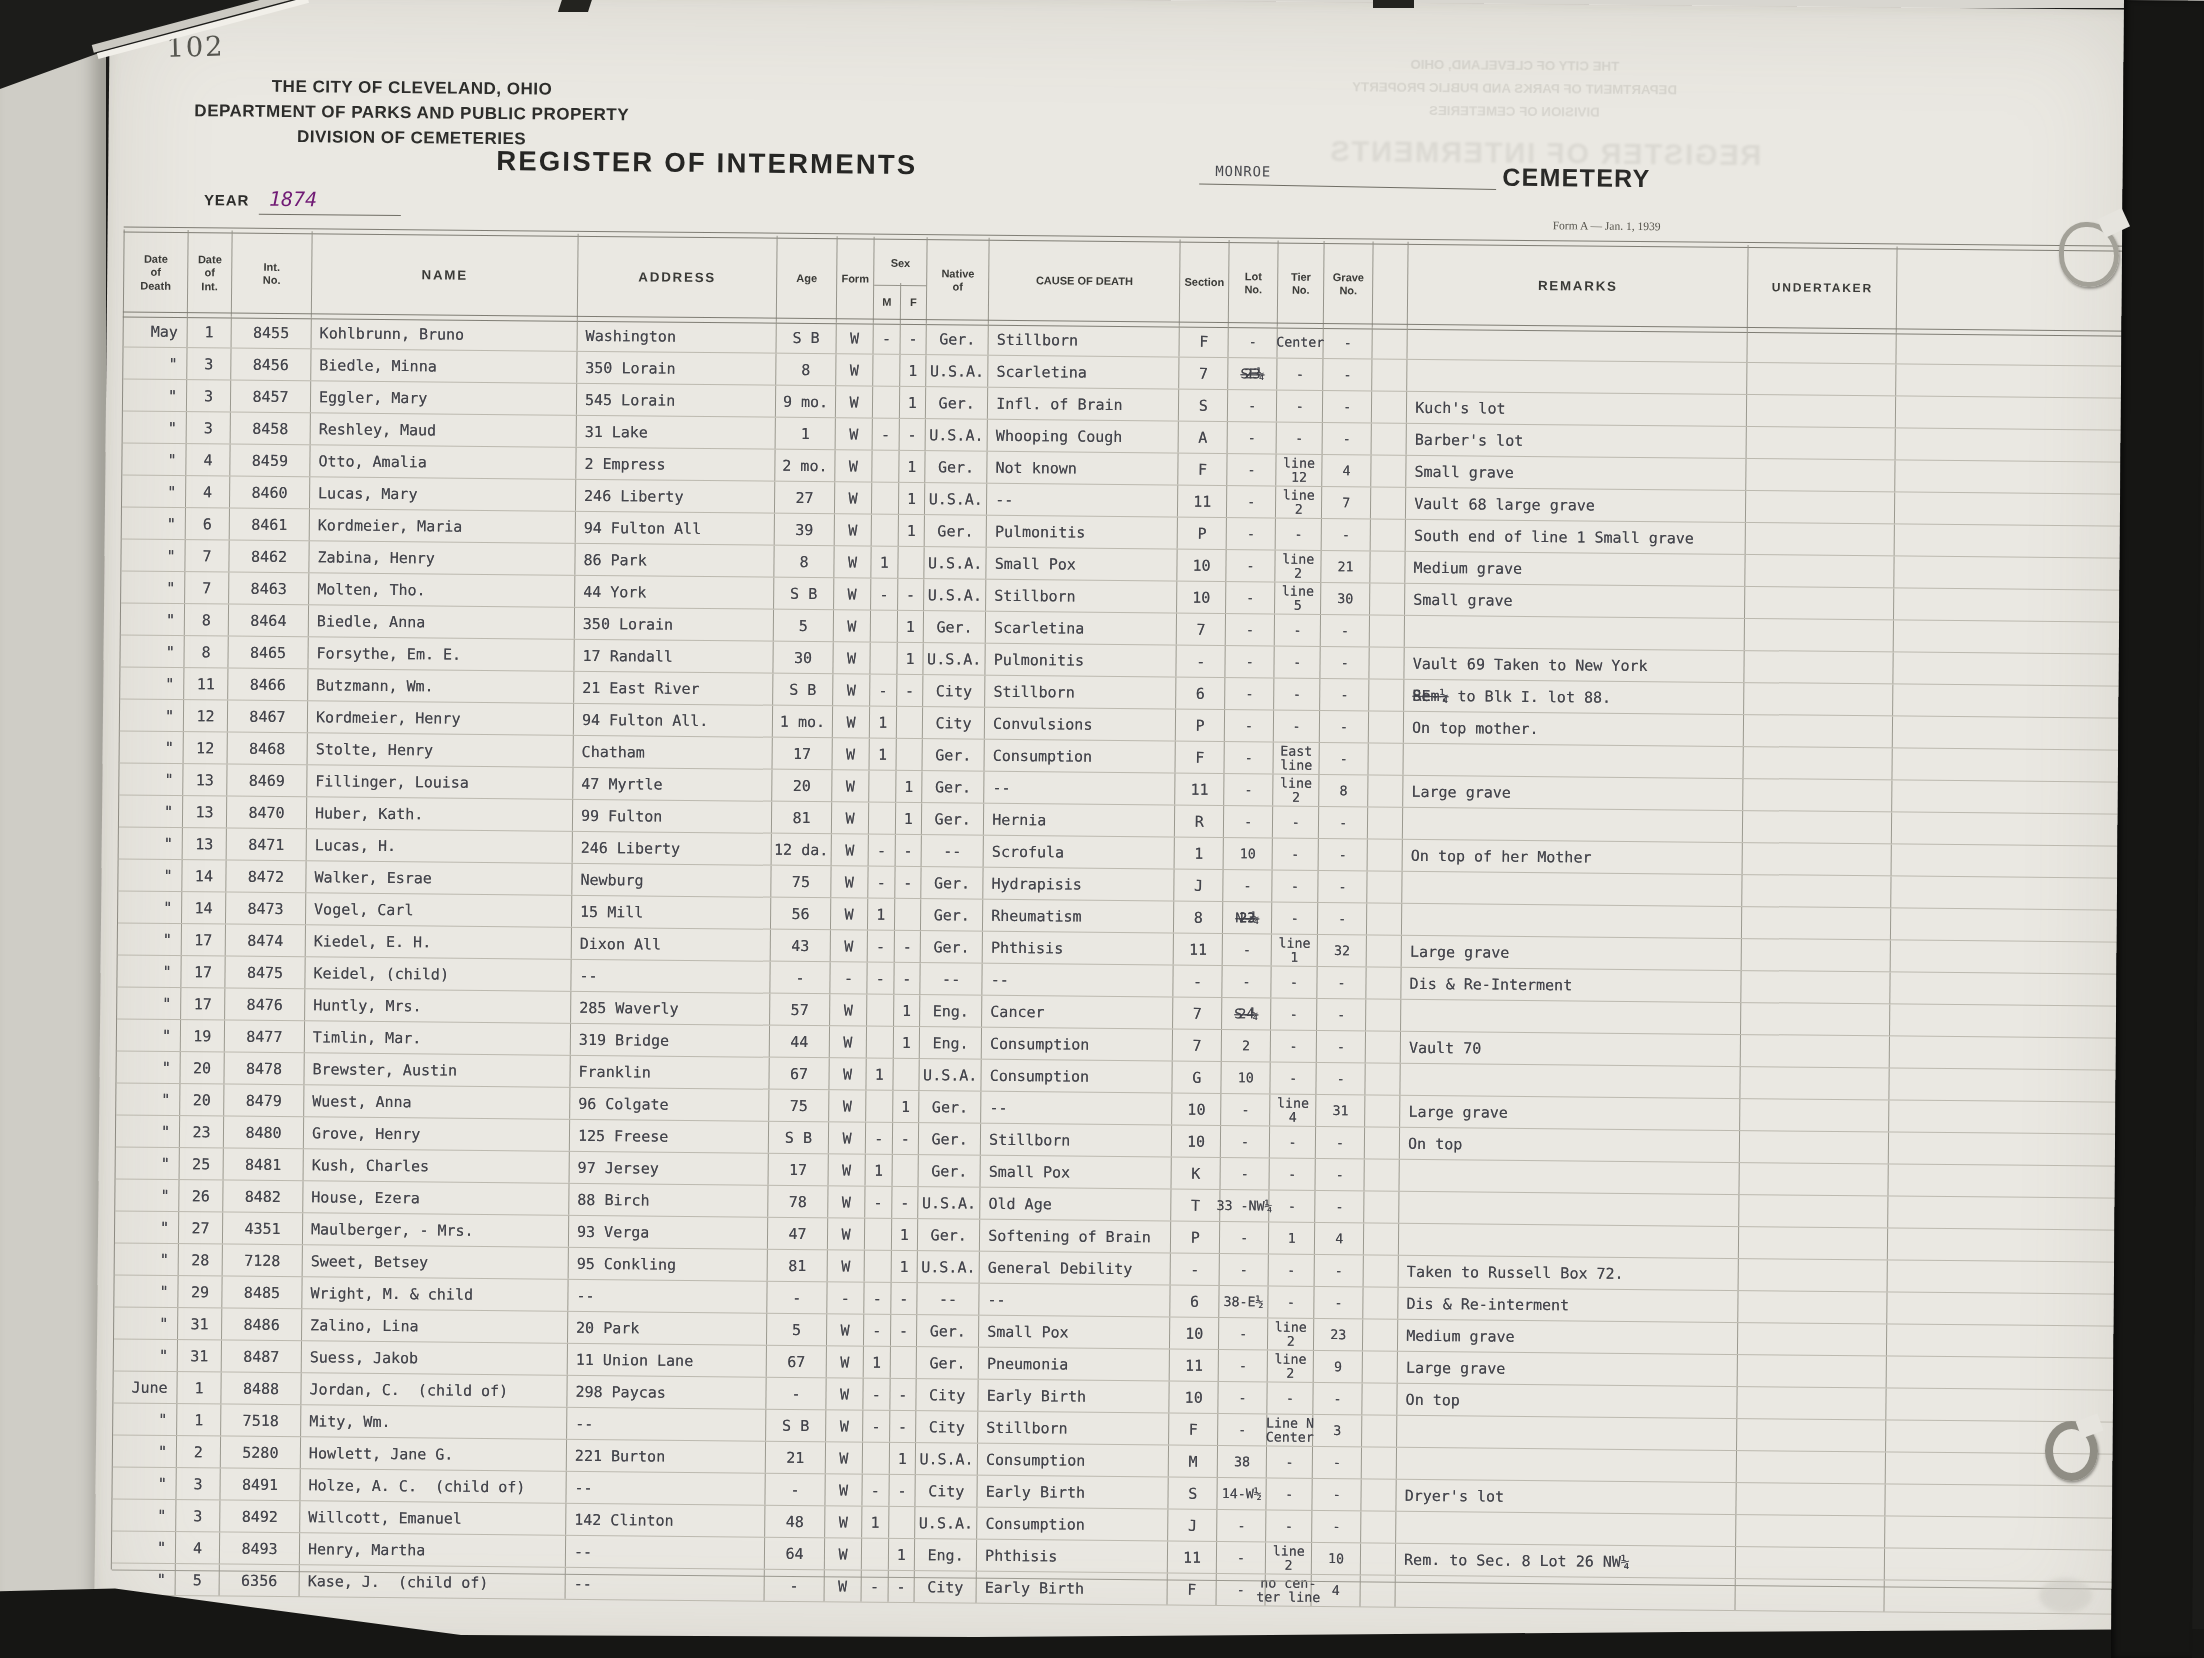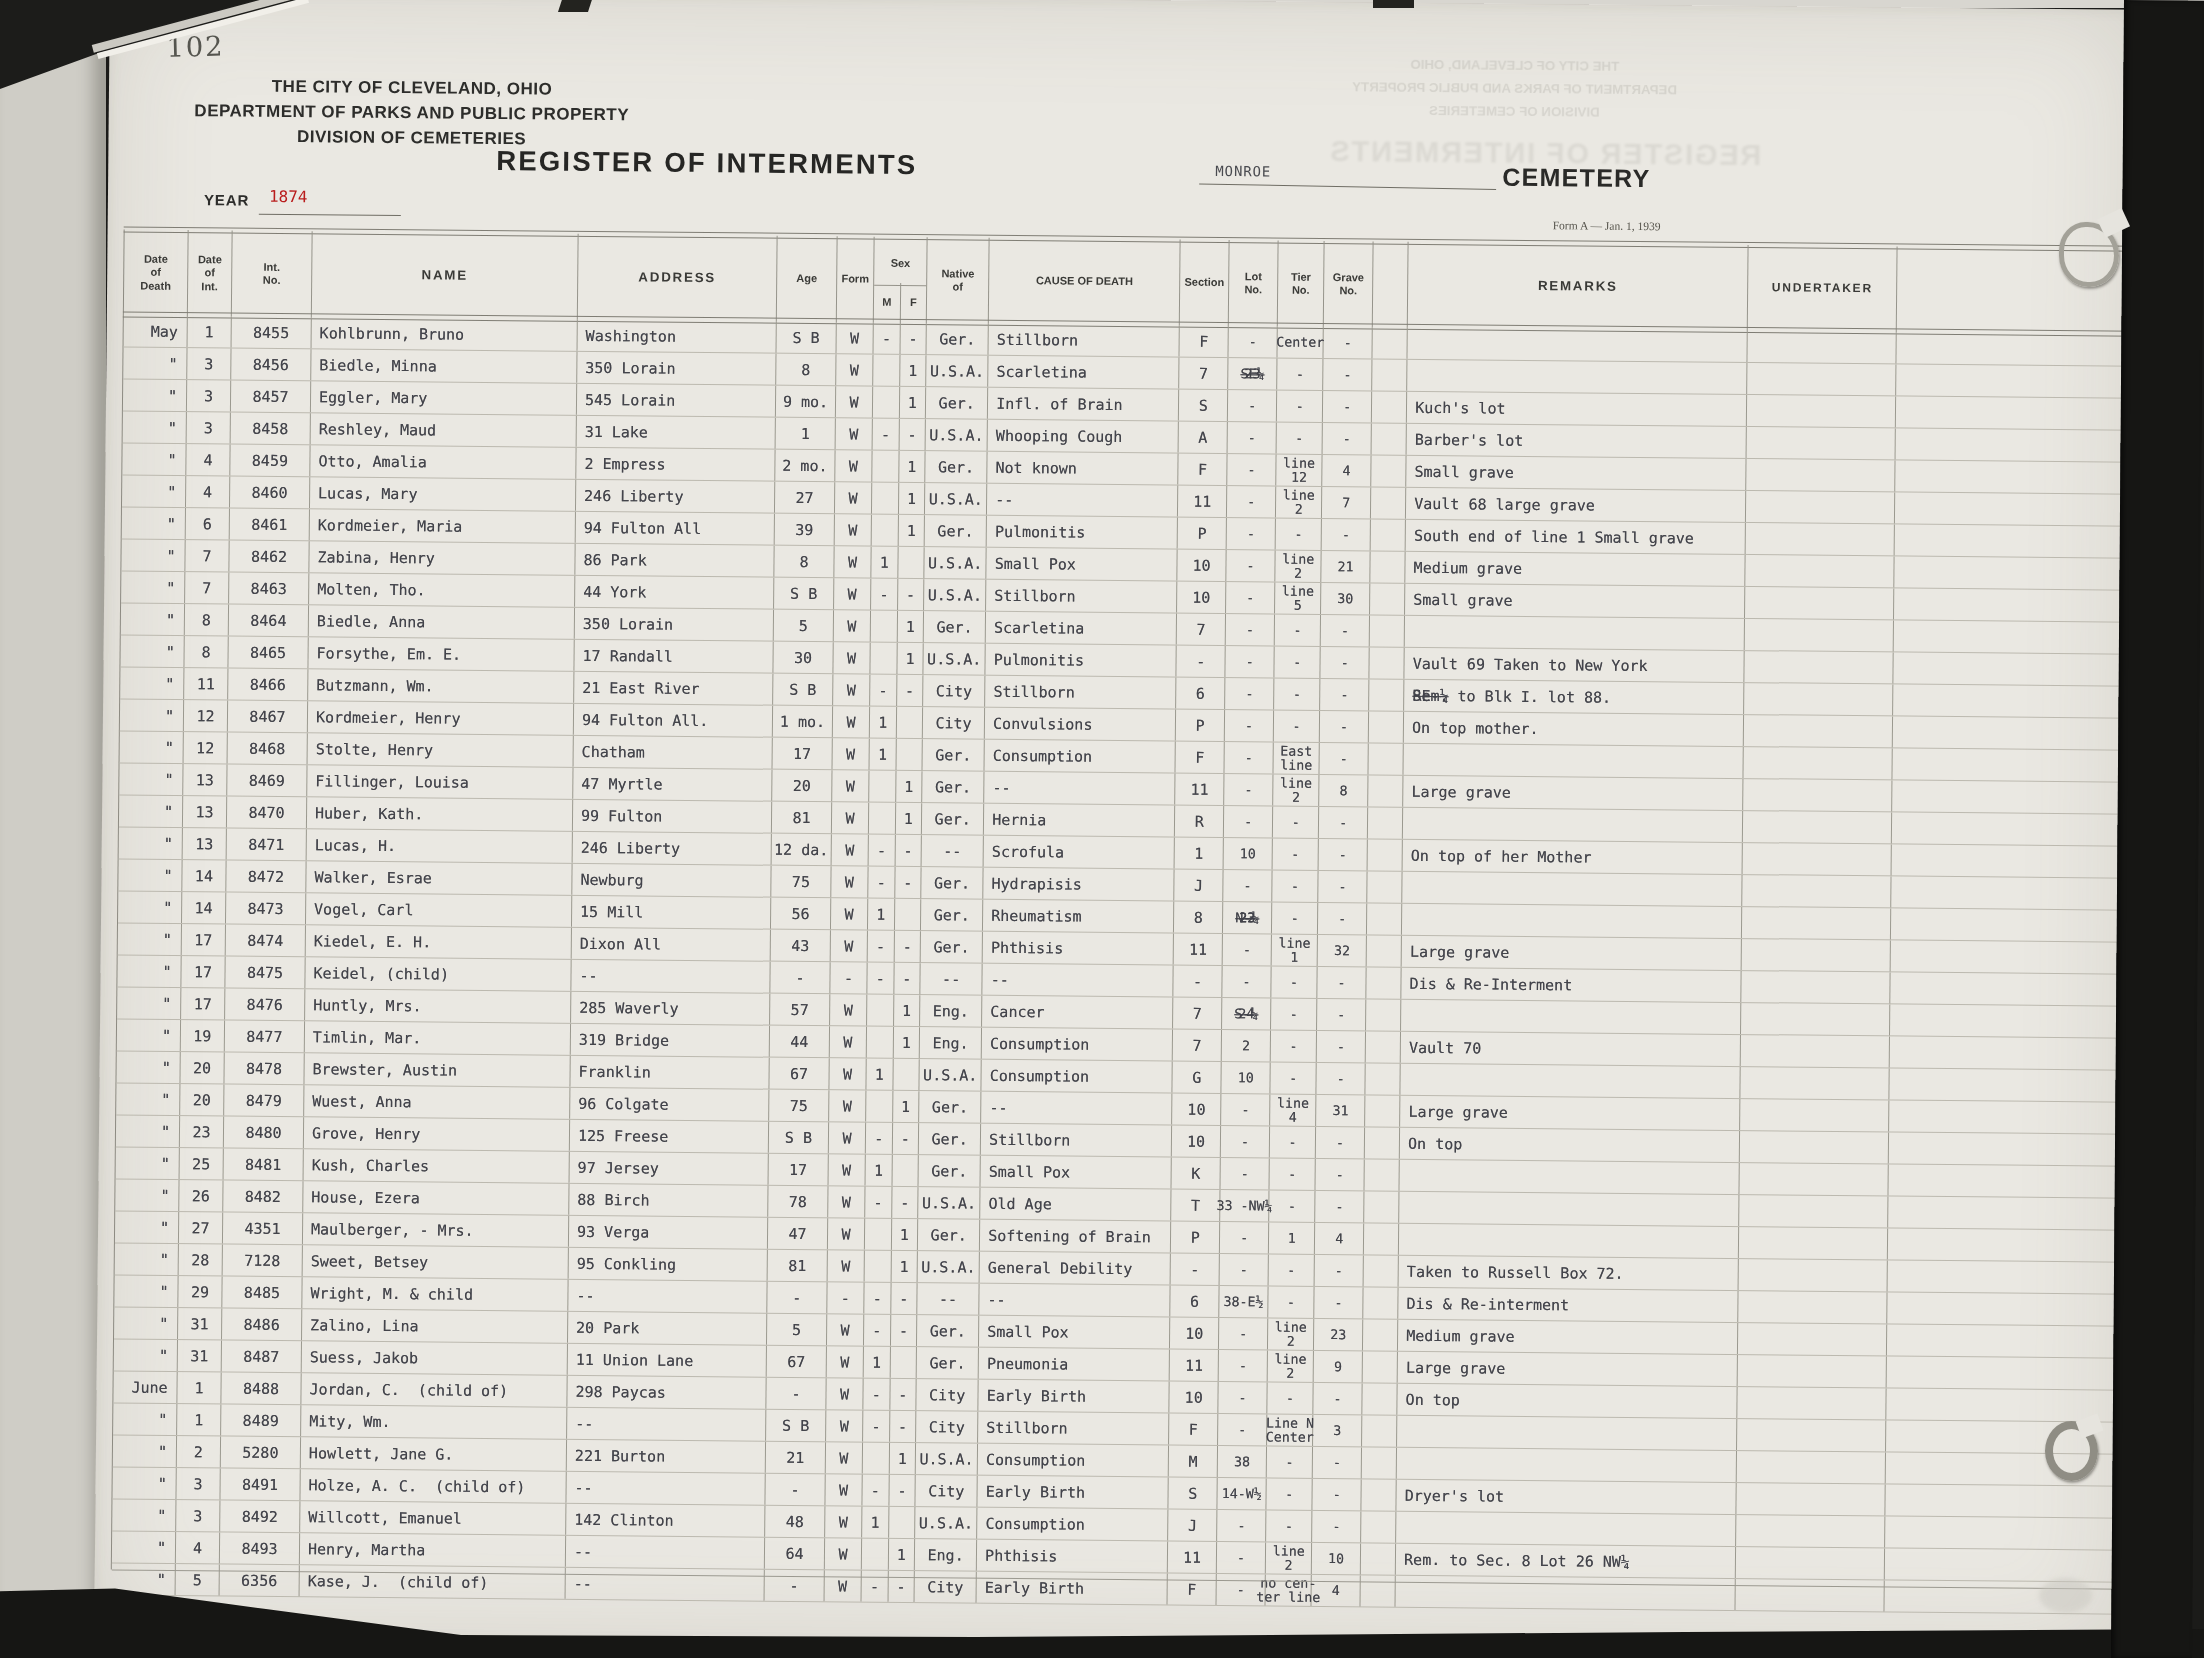--- a/index.html
+++ b/index.html
@@ -14,21 +14,21 @@
          transform:rotate(0.55deg);transform-origin:50% 50%;
          box-shadow:inset 0 0 106px rgba(118,112,95,.18), inset 0 0 12.4px rgba(118,112,95,.12);}
   .sheet *{position:absolute;}
   .page-number{left:57px;top:39px;font-family:"DejaVu Serif",serif;font-size:27.5px;color:#55554f;
                transform:rotate(-2deg);letter-spacing:1.8px;}
   .org-block{left:19.5px;top:82px;width:567px;text-align:center;font-weight:bold;font-size:17px;
              line-height:25px;color:#2d2d2b;letter-spacing:0.5px;white-space:pre-line;}
   .main-title{left:350px;top:151px;width:497px;text-align:center;font-weight:bold;font-size:27.5px;
               color:#262624;letter-spacing:2.2px;}
   .year-label{left:96px;top:200px;font-weight:bold;font-size:15px;color:#2d2d2b;letter-spacing:0.9px;}
-  .year-value{left:161px;top:195px;font-family:"DejaVu Sans Mono",monospace;font-size:16px;color:#b91c1c;}
+  .year-value{left:161px;top:195px;font-family:"DejaVu Sans Mono",monospace;font-size:20px;color:#701a75;font-style:italic;}
   .year-line{left:151px;top:222px;width:142px;height:0;border-top:1.3px solid #6f6d64;}
   .cem-name{left:1107px;top:162px;font-family:"DejaVu Sans Mono",monospace;font-size:14px;color:#4a4b50;letter-spacing:0.9px;}
   .cem-line{left:1091px;top:184px;width:297px;height:0;border-top:1.3px solid #6f6d64;transform:rotate(.5deg);}
   .cem-label{left:1394px;top:159px;font-weight:bold;font-size:25px;color:#2a2a28;letter-spacing:1.3px;}
   .form-note{left:1445px;top:215px;width:231px;font-family:"Liberation Serif",serif;font-size:11.5px;color:#56544c;}
   
   .ghost-block{left:1157px;top:50px;width:497px;text-align:center;font-weight:bold;font-size:13.3px;
                line-height:23px;color:#76746c;opacity:.17;transform:scaleX(-1);white-space:pre-line;filter:blur(0.5px);}
   .ghost-title{left:993px;top:133px;width:887px;text-align:center;font-weight:bold;font-size:29px;
                letter-spacing:1.8px;color:#6e6c64;opacity:.12;transform:scaleX(-1);filter:blur(0.9px);}
@@ -855,21 +855,21 @@
             <div class="cell sm">-</div>
             <div class="cell sm">-</div>
             <div class="cell"></div>
             <div class="cell al">On top</div>
             <div class="cell"></div>
             <div class="cell" style="border-right: none;"></div>
           </div>
           <div class="row grid">
             <div class="cell ar">"</div>
             <div class="cell">1</div>
-            <div class="cell">8489</div>
+            <div class="cell">7518</div>
             <div class="cell al">Mity, Wm.</div>
             <div class="cell al">--</div>
             <div class="cell">S B</div>
             <div class="cell">W</div>
             <div class="cell">-</div>
             <div class="cell">-</div>
             <div class="cell">City</div>
             <div class="cell al">Stillborn</div>
             <div class="cell">F</div>
             <div class="cell sm">-</div>

